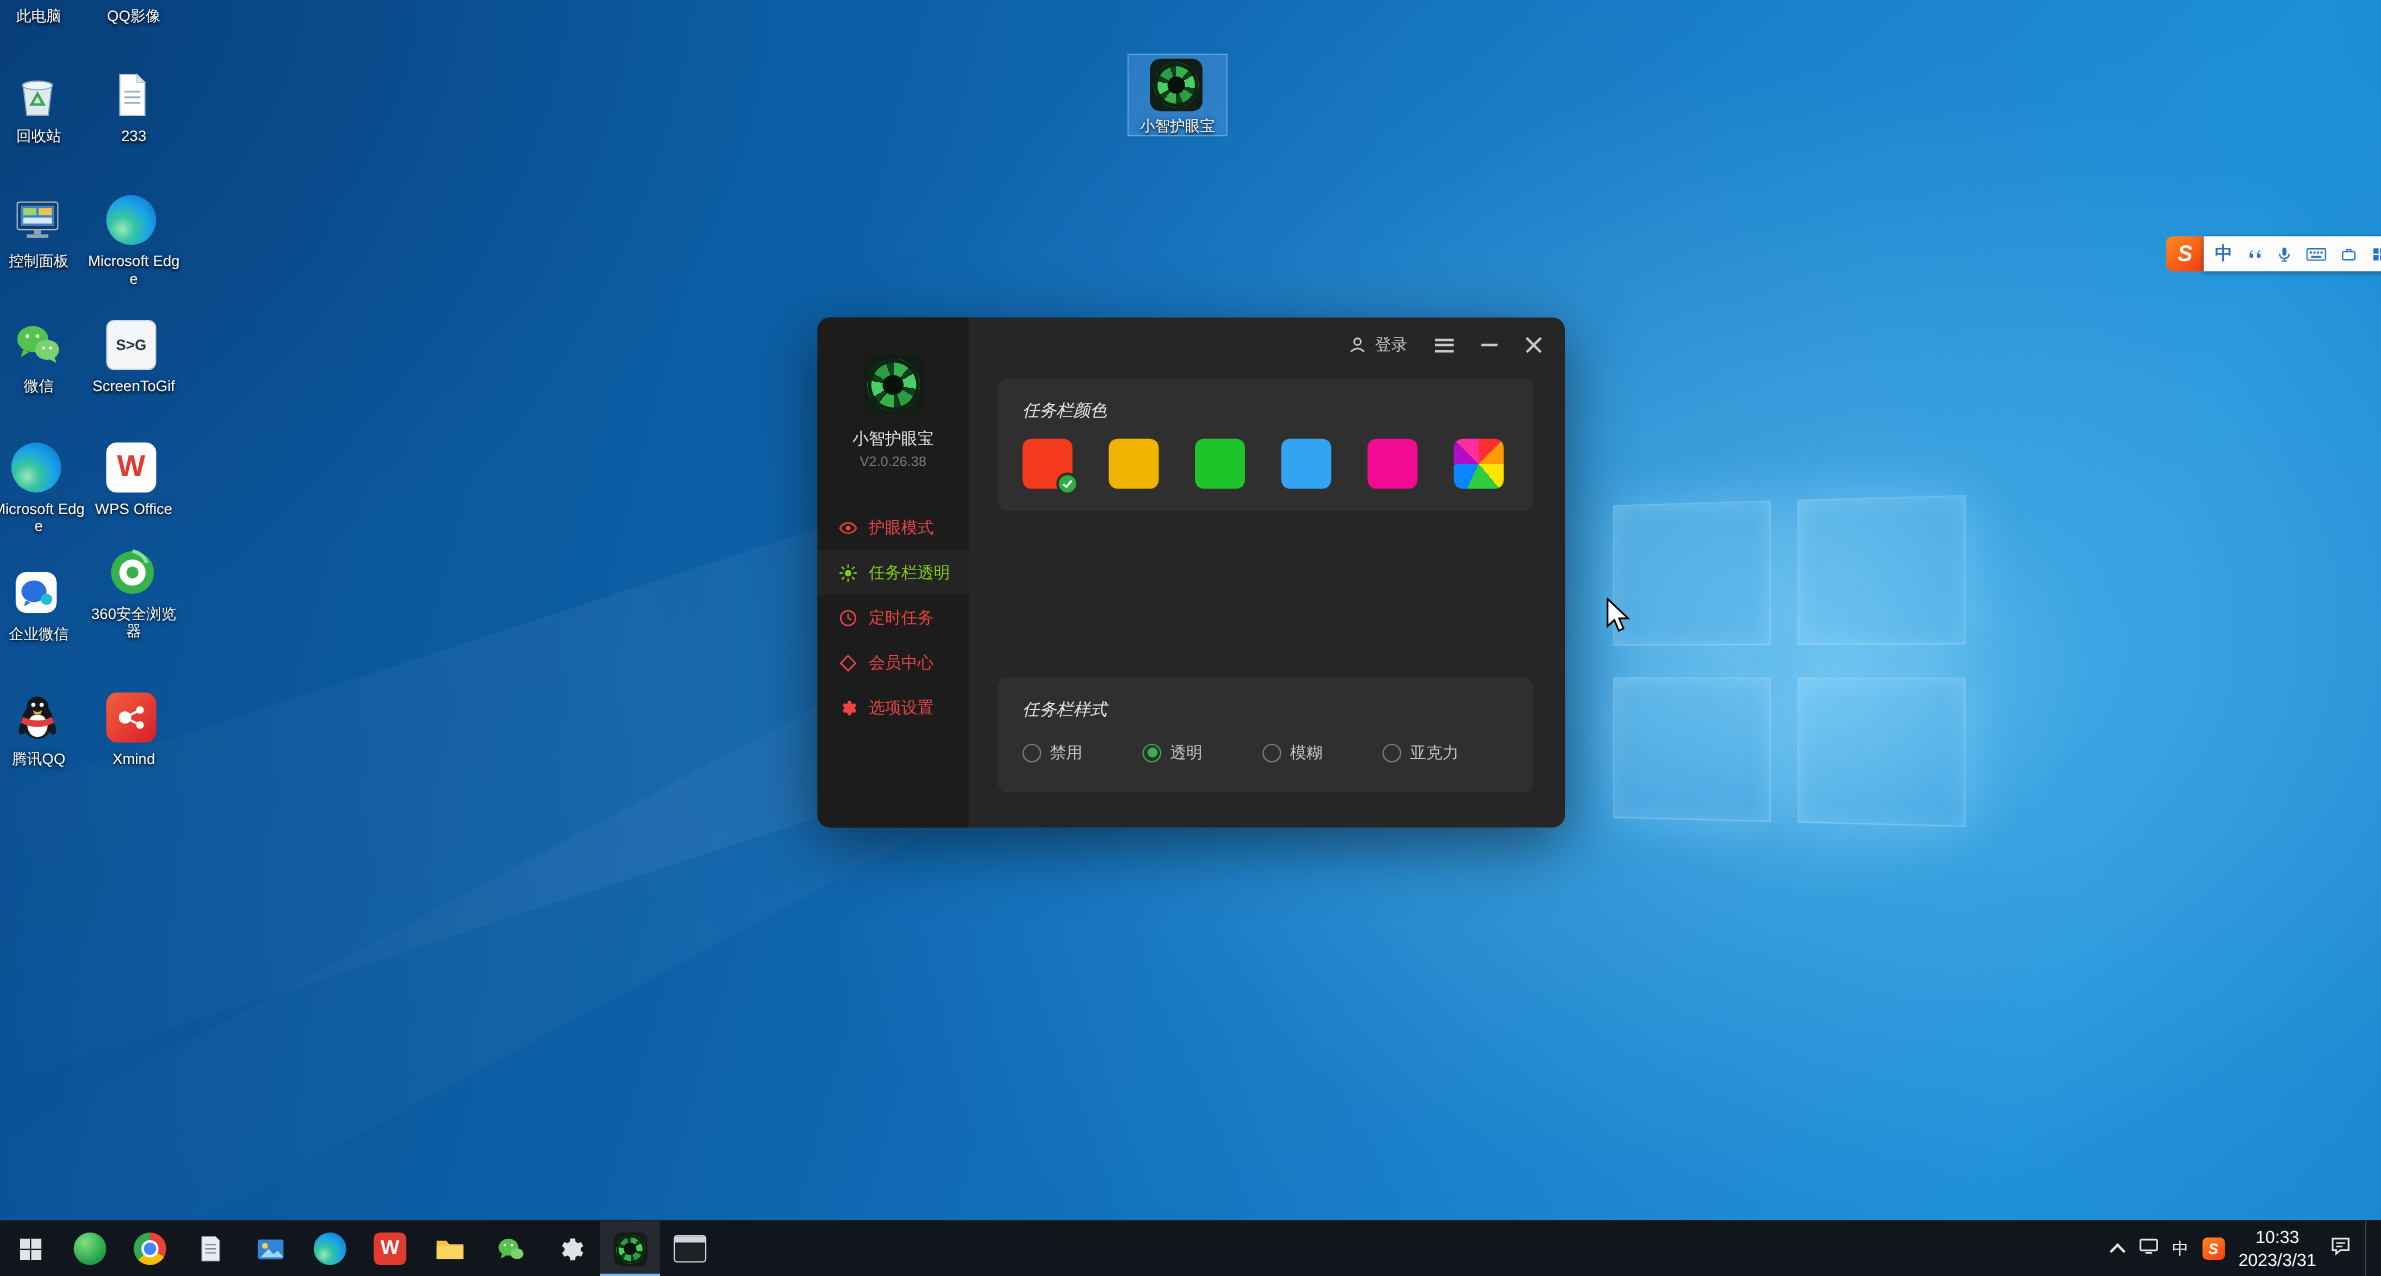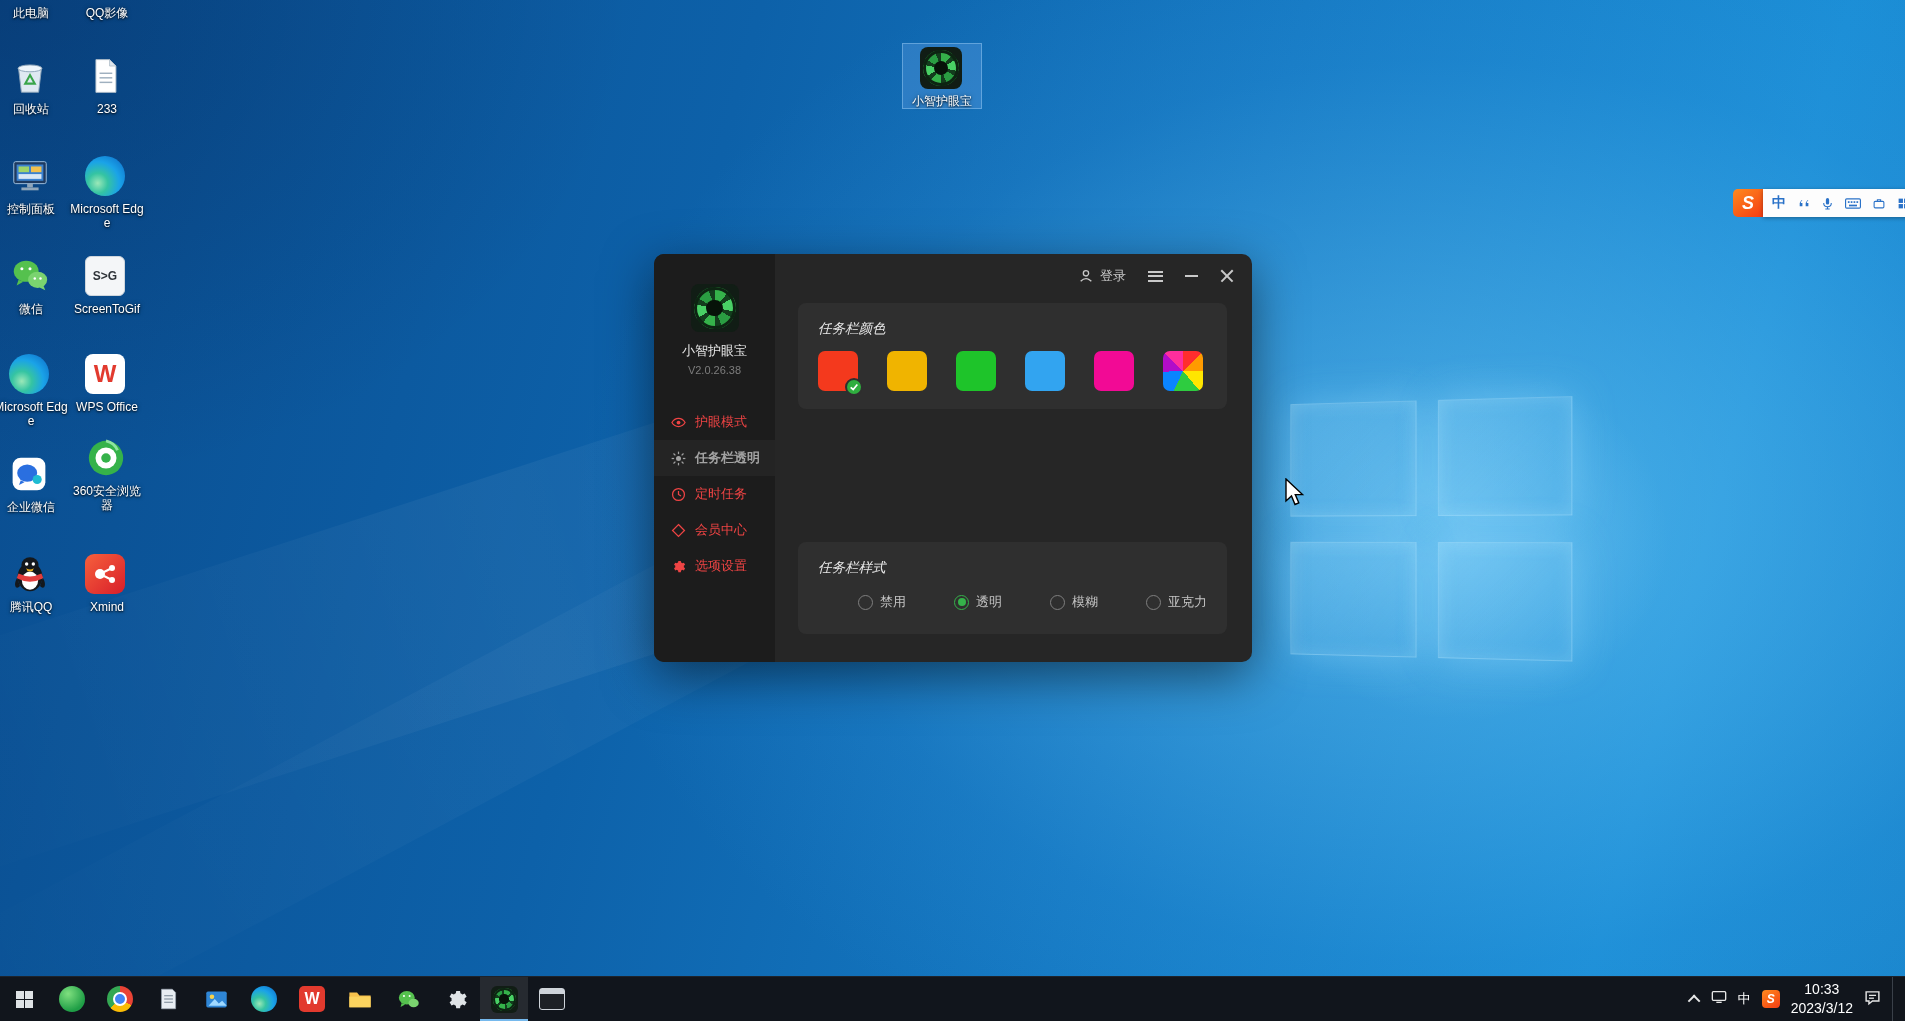--- a/index.html
+++ b/index.html
@@ -47,21 +47,21 @@
   
   .window { position:absolute; left:654px; top:254px; width:598px; height:408px; background:#262626;
     border-radius:10px; box-shadow:0 14px 50px rgba(0,0,0,0.5); }
   .sidebar { position:absolute; left:0; top:0; bottom:0; width:121px; background:#1c1c1c; border-radius:10px 0 0 10px; }
   .side-logo { position:absolute; top:30px; left:50%; transform:translateX(-50%); }
   .app-name { position:absolute; top:88px; width:100%; text-align:center; color:#e8e8e8; font-size:13px; }
   .app-ver { position:absolute; top:110px; width:100%; text-align:center; color:#7d7d7d; font-size:11px; }
   .menu { position:absolute; top:150px; left:0; right:0; }
   .mitem { height:36px; display:flex; align-items:center; gap:9px; padding-left:17px; color:#ef4444; font-size:13px; cursor:pointer; }
   .mitem svg { flex:0 0 auto; }
-  .mitem.active { color:#a3a3a3; background:rgba(255,255,255,0.04);font-weight:bold; }
+  .mitem.active { color:#84cc16; background:rgba(255,255,255,0.04); }
 
   .titlebar { position:absolute; left:121px; right:0; top:0; height:44px; display:flex; align-items:center;
     justify-content:flex-end; gap:22px; padding-right:18px; color:#c9c9c9; }
   .login { display:flex; align-items:center; gap:6px; font-size:13px; cursor:pointer; }
   .burger { width:15px; height:11px; border-top:2px solid #c9c9c9; border-bottom:2px solid #c9c9c9; position:relative; cursor:pointer; }
   .burger::after { content:""; position:absolute; left:0; right:0; top:2.5px; height:2px; background:#c9c9c9; }
   .minbtn { width:13px; height:2px; background:#c9c9c9; cursor:pointer; }
   .closebtn { width:14px; height:14px; position:relative; cursor:pointer; }
   .closebtn::before,.closebtn::after { content:""; position:absolute; left:-1px; top:6px; width:16px; height:1.8px; background:#c9c9c9; }
   .closebtn::before { transform:rotate(45deg); } .closebtn::after { transform:rotate(-45deg); }
@@ -77,21 +77,21 @@
   .swatch { width:40px; height:40px; border-radius:7px; position:relative; cursor:pointer; }
   .swatch.rainbow { background:conic-gradient(#ff2e2e 0 45deg,#ff9b00 45deg 90deg,#ffe600 90deg 140deg,#2ecc40 140deg 205deg,#0a84ff 205deg 268deg,#b10dc9 268deg 315deg,#ff2e9d 315deg 360deg); }
   .check-badge { position:absolute; right:-5px; bottom:-5px; width:18px; height:18px; background:#2fae3f; border-radius:50%;
     border:2px solid #2f2f2f; display:flex; align-items:center; justify-content:center; }
 
   .slider { position:relative; height:16px; margin-top:16px; cursor:pointer; }
   .track { position:absolute; left:0; right:0; top:5px; height:6px; border-radius:3px; background:#4a4a4a; }
   .fill { width:45%; height:100%; border-radius:3px; background:#989898; }
   .thumb { position:absolute; left:calc(45% - 17px); top:0; width:34px; height:16px; border-radius:8px; background:#f2f2f2; box-shadow:0 1px 3px rgba(0,0,0,.45); }
 
-  .radio-row { display:flex; gap:48px; margin-top:16px;justify-content:flex-end; }
+  .radio-row { display:flex; gap:48px; margin-top:16px; }
   .radio-opt { display:flex; align-items:center; gap:7px; color:#c4c4c4; font-size:13px; cursor:pointer; }
   .radio { width:15px; height:15px; border:1.5px solid #7f7f7f; border-radius:50%; position:relative; }
   .radio.sel { border-color:#35b24a; }
   .radio.sel::after { content:""; position:absolute; inset:2.5px; border-radius:50%; background:#35b24a; }
 
   
   .sogou { position:absolute; left:1733px; top:189px; height:28px; display:flex; align-items:center; }
   .sg-logo { width:30px; height:28px; border-radius:5px 0 0 5px; background:linear-gradient(145deg,#ff8a1e,#f43c12);
     color:#fff; font-weight:800; font-style:italic; font-size:18px; display:flex; align-items:center; justify-content:center; cursor:pointer; }
   .sg-bar { height:28px; width:180px; background:#fdfdfd; border-radius:0 4px 4px 0; box-shadow:0 1px 4px rgba(0,0,0,.35);
@@ -538,21 +538,21 @@
           <rect x="2" y="2" width="20" height="13" rx="1.5" fill="none" stroke="#e6e6e6" stroke-width="2"></rect>
           <line x1="8" y1="18" x2="16" y2="18" stroke="#e6e6e6" stroke-width="2"></line>
         </svg>
     </span>
     <span class="tray-ime">中</span>
     <span class="tray-sg">
         <span>S</span>
       </span>
     <span class="clock">
       <div>10:33</div>
-      <div>2023/3/12</div>
+      <div>2023/3/31</div>
     </span>
     <span>
       <svg width="17" height="17" viewBox="0 0 24 24">
           <path d="M3 4 h18 v13 h-9 l-5 4 v-4 h-4 z" fill="none" stroke="#e6e6e6" stroke-width="2"></path>
           <g stroke="#e6e6e6" stroke-width="1.8">
             <line x1="7" y1="9" x2="17" y2="9"></line>
             <line x1="7" y1="13" x2="14" y2="13"></line>
           </g>
         </svg>
     </span>

